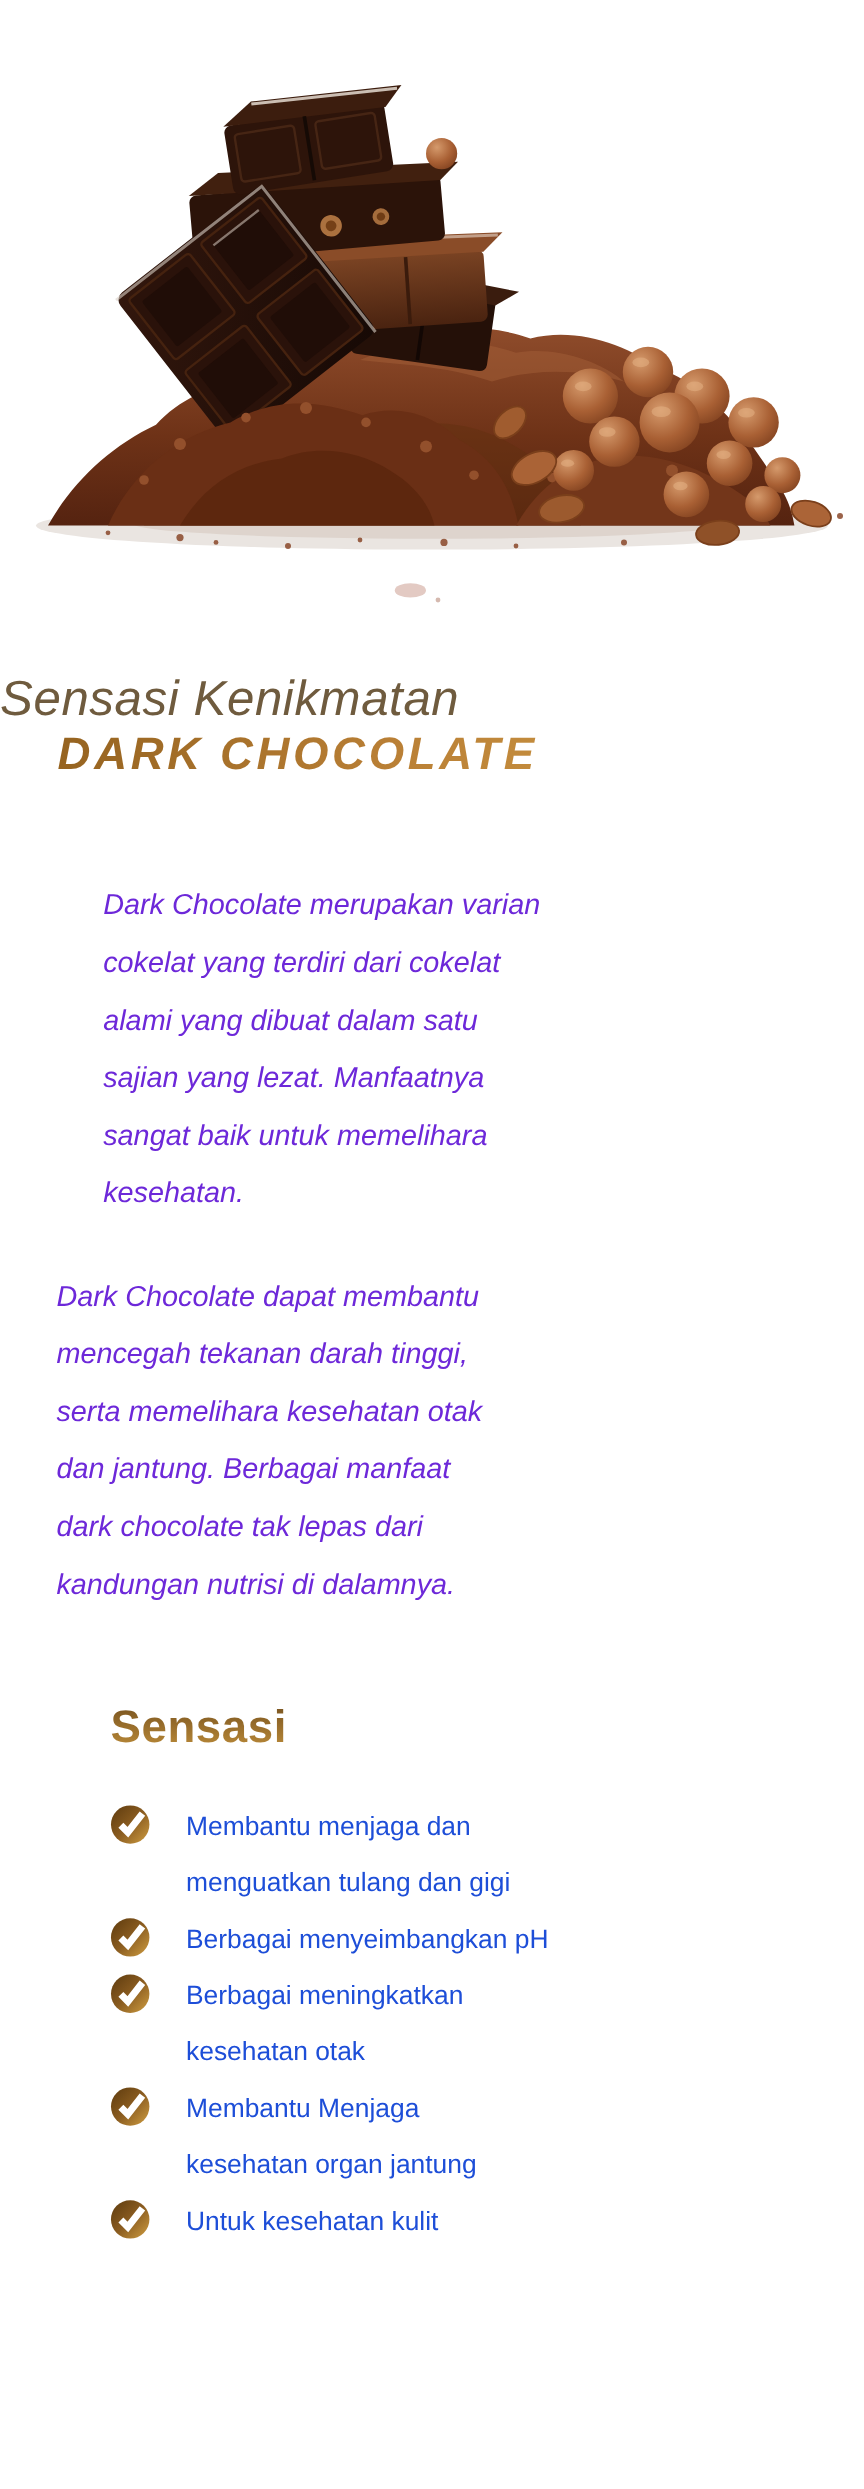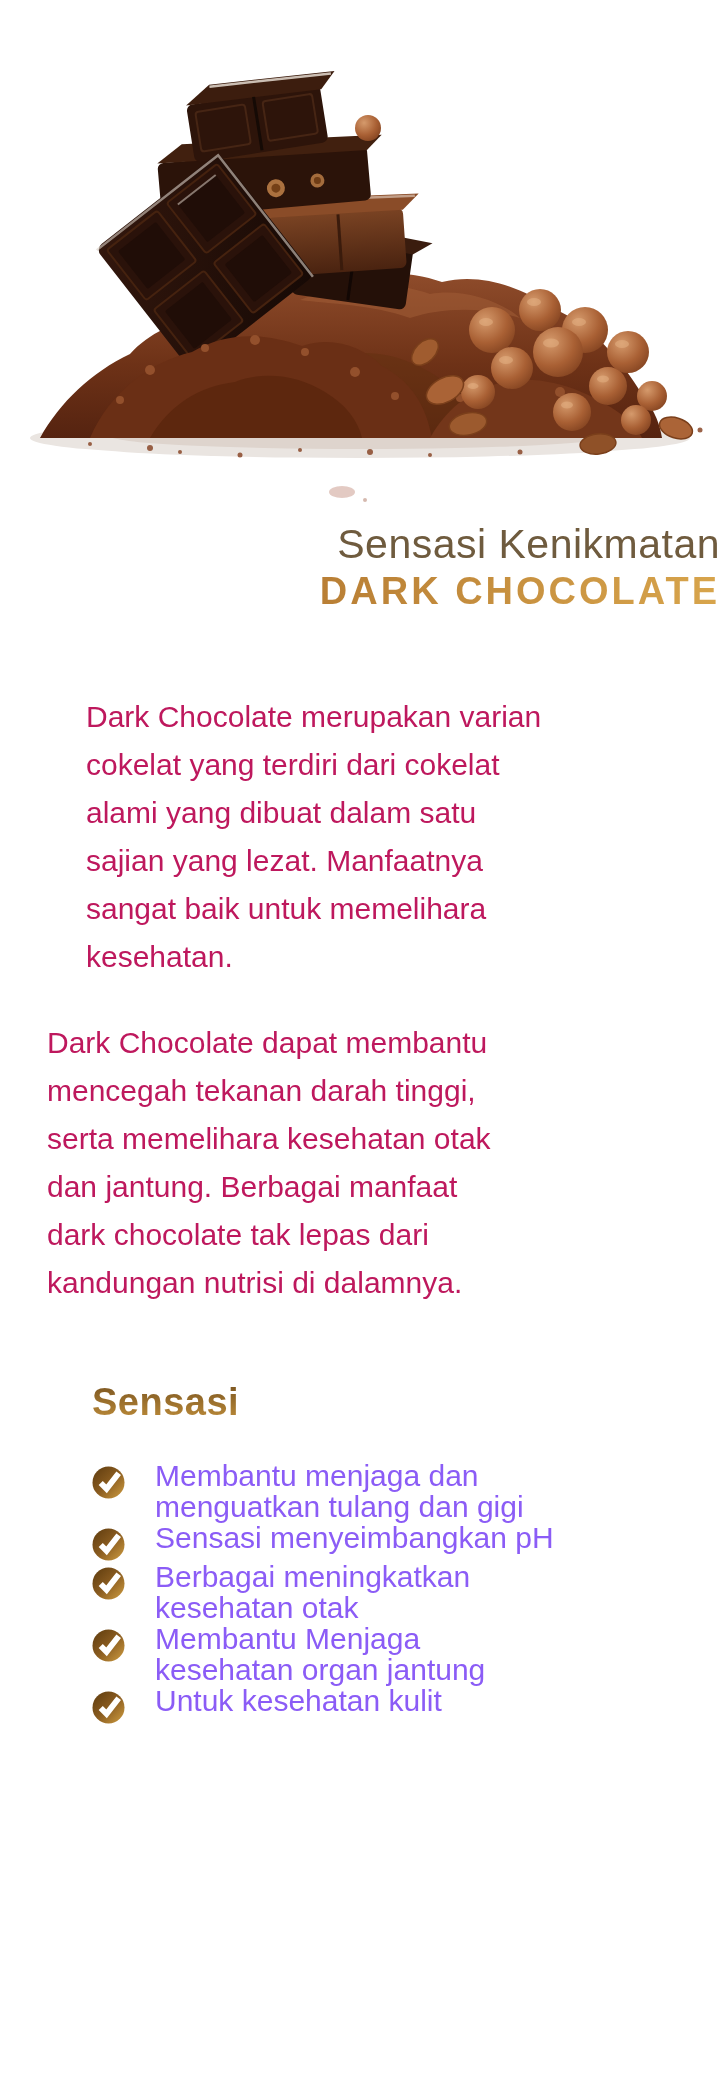--- a/index.html
+++ b/index.html
@@ -2,63 +2,64 @@
 <html><head>
 <meta charset="utf-8">
 <style>
   html,body { margin:0; padding:0; background:#ffffff; }
   body { width:720px; font-family:"Liberation Sans", sans-serif; }
   .page { position:relative; width:720px; height:2074px; background:#ffffff; overflow:hidden; }
 
   .hero { width:720px; height:520px; }
   .hero svg { display:block; }
 
-  .title-block { text-align:right; }
+  .title-block { margin-top:38px; text-align:left;font-style:italic; }
   .title-line1 {
     display:block; font-size:41px; line-height:48px; font-weight:400;
     color:#6f5b3e; letter-spacing:0.5px;
   }
   .title-line2 {
     display:block; font-size:38px; line-height:46px; font-weight:700;
     letter-spacing:3px;
   }
   .gold-gradient {
     color:#b97f35;
     background:linear-gradient(100deg,#8f5e1c 0%,#b97f35 45%,#d8a54c 100%);
     -webkit-background-clip:text; background-clip:text;
-    -webkit-text-fill-color:transparent; color:transparent;
+    -webkit-text-fill-color:transparent; color:transparent;padding-left:48px;
   }
   .manfaat-gradient {
     color:#a97a2a;
     background:linear-gradient(180deg,#6e4b1c 0%,#c9963e 100%);
     -webkit-background-clip:text; background-clip:text;
     -webkit-text-fill-color:transparent; color:transparent;
   }
 
   .body-paragraph {
     margin:0 0 0 86px; width:560px;
-    font-size:30px; line-height:48px; color:#be185d;
+    font-size:24px; line-height:48px; color:#6d28d9;
     white-space:pre-line;
+    font-style:italic;
   }
   .body-paragraph.first { margin-top:79px; }
   .body-paragraph.second { margin-top:38px;margin-left:47px; }
 
   .benefits-heading {
     margin:70px 0 0 92px; font-size:38px; line-height:50px; font-weight:700;
     letter-spacing:0.5px;
   }
 
   .benefits-list {
     list-style:none; margin:33px 0 0 0; padding:0 0 0 92px;
   }
   .benefit-item { display:flex; align-items:flex-start; }
   .benefit-check { flex:0 0 33px; width:33px; height:33px; margin:6px 30px 0 0; }
   .benefit-check svg { display:block; overflow:visible; }
   .benefit-text {
-    font-size:30px; line-height:31px; color:#8b5cf6;
+    font-size:22px; line-height:47px; color:#1d4ed8;
     white-space:pre-line; max-width:560px;
   }
 </style>
 </head>
 <body>
 
 <div class="page">
 
   <div class="hero">
     <svg viewBox="0 0 720 520" width="720" height="520" aria-hidden="true">
@@ -269,21 +270,21 @@
 menguatkan tulang dan gigi</span>
     </li>
 
     <li class="benefit-item">
       <span class="benefit-check">
         <svg viewBox="0 0 34 34" width="33" height="33" aria-hidden="true">
           <circle cx="17" cy="17" r="16.5" fill="url(#checkGrad)"></circle>
           <path d="M9 17.5 L15 23.5 L27.5 7.5" fill="none" stroke="#ffffff" stroke-width="6"></path>
         </svg>
       </span>
-      <span class="benefit-text">Sensasi menyeimbangkan pH</span>
+      <span class="benefit-text">Berbagai menyeimbangkan pH</span>
     </li>
 
     <li class="benefit-item">
       <span class="benefit-check">
         <svg viewBox="0 0 34 34" width="33" height="33" aria-hidden="true">
           <circle cx="17" cy="17" r="16.5" fill="url(#checkGrad)"></circle>
           <path d="M9 17.5 L15 23.5 L27.5 7.5" fill="none" stroke="#ffffff" stroke-width="6"></path>
         </svg>
       </span>
       <span class="benefit-text">Berbagai meningkatkan

